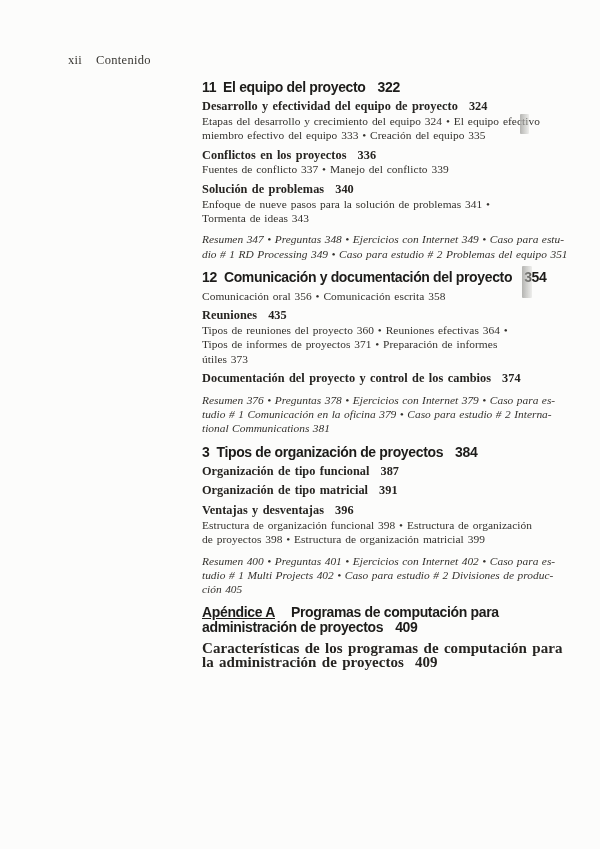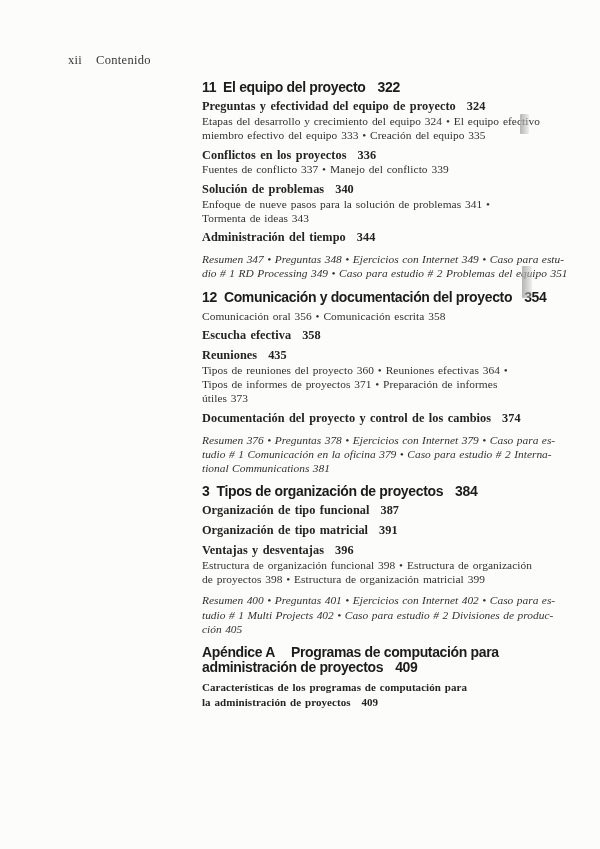--- a/index.html
+++ b/index.html
@@ -77,23 +77,23 @@
   .app-head {
     font-family: "Liberation Sans", sans-serif;
     font-weight: bold;
     font-size: 14px;
     line-height: 14.6px;
     letter-spacing: -0.35px;
     color: #1d1c1a;
     margin: 0 0 6px 0;
     white-space: nowrap;
   }
-  .app-label { margin-right: 16px; }
+  .app-label { margin-right: 16px; text-decoration: underline; }
   .app-sec-head {
-    font-size: 11px;
+    font-size: 15px;
     line-height: 14.6px;
     font-weight: bold;
     margin: 0;
     letter-spacing: 0.05px;
     word-spacing: 0.10em;
     white-space: nowrap;
     color: #262421;
   }
   .smudge {
     position: absolute;
@@ -114,60 +114,50 @@
   </div>
 
   <div class="toc">
 
     <section class="chapter">
       <h2 class="ch-head">
         <span class="ch-num">11</span><span class="ch-title">El equipo del proyecto</span><span class="ch-page">322</span>
       </h2>
       <div class="sec">
         <h3 class="sec-head">
-          <span>Preguntas y efectividad del equipo de proyecto</span><span class="sec-page">324</span>
+          <span>Desarrollo y efectividad del equipo de proyecto</span><span class="sec-page">324</span>
         </h3>
         <div class="line">Etapas del desarrollo y crecimiento del equipo 324 • El equipo efectivo</div>
         <div class="line">miembro efectivo del equipo 333 • Creación del equipo 335</div>
       </div>
       <div class="sec">
         <h3 class="sec-head">
           <span>Conflictos en los proyectos</span><span class="sec-page">336</span>
         </h3>
         <div class="line">Fuentes de conflicto 337 • Manejo del conflicto 339</div>
       </div>
       <div class="sec">
         <h3 class="sec-head">
           <span>Solución de problemas</span><span class="sec-page">340</span>
         </h3>
         <div class="line">Enfoque de nueve pasos para la solución de problemas 341 •</div>
         <div class="line">Tormenta de ideas 343</div>
-      </div>
-      <div class="sec">
-        <h3 class="sec-head">
-          <span>Administración del tiempo</span><span class="sec-page">344</span>
-        </h3>
       </div>
       <div class="endmatter">
         <div class="iline">Resumen 347 • Preguntas 348 • Ejercicios con Internet 349 • Caso para estu-</div>
         <div class="iline">dio # 1 RD Processing 349 • Caso para estudio # 2 Problemas del equipo 351</div>
       </div>
     </section>
 
     <section class="chapter">
       <h2 class="ch-head">
         <span class="ch-num">12</span><span class="ch-title">Comunicación y documentación del proyecto</span><span class="ch-page">354</span>
       </h2>
       <div class="sec">
         <div class="line">Comunicación oral 356 • Comunicación escrita 358</div>
-      </div>
-      <div class="sec">
-        <h3 class="sec-head">
-          <span>Escucha efectiva</span><span class="sec-page">358</span>
-        </h3>
       </div>
       <div class="sec">
         <h3 class="sec-head">
           <span>Reuniones</span><span class="sec-page">435</span>
         </h3>
         <div class="line">Tipos de reuniones del proyecto 360 • Reuniones efectivas 364 •</div>
         <div class="line">Tipos de informes de proyectos 371 • Preparación de informes</div>
         <div class="line">útiles 373</div>
       </div>
       <div class="sec">

